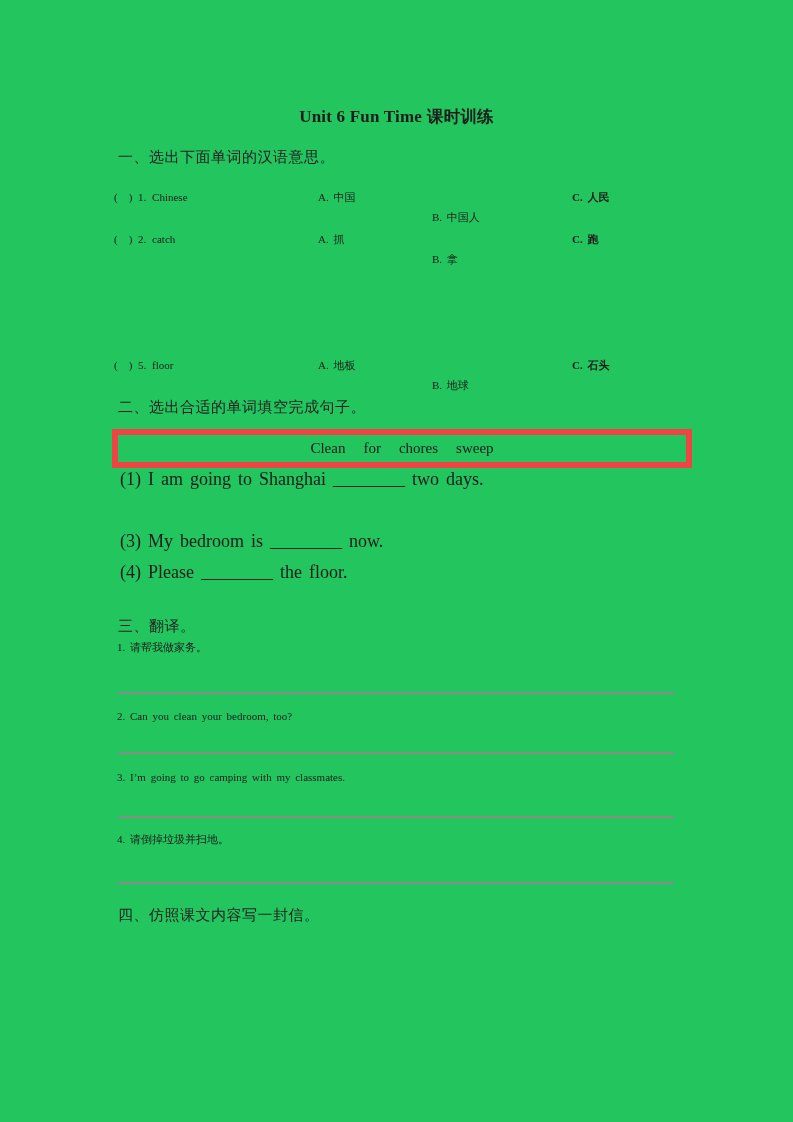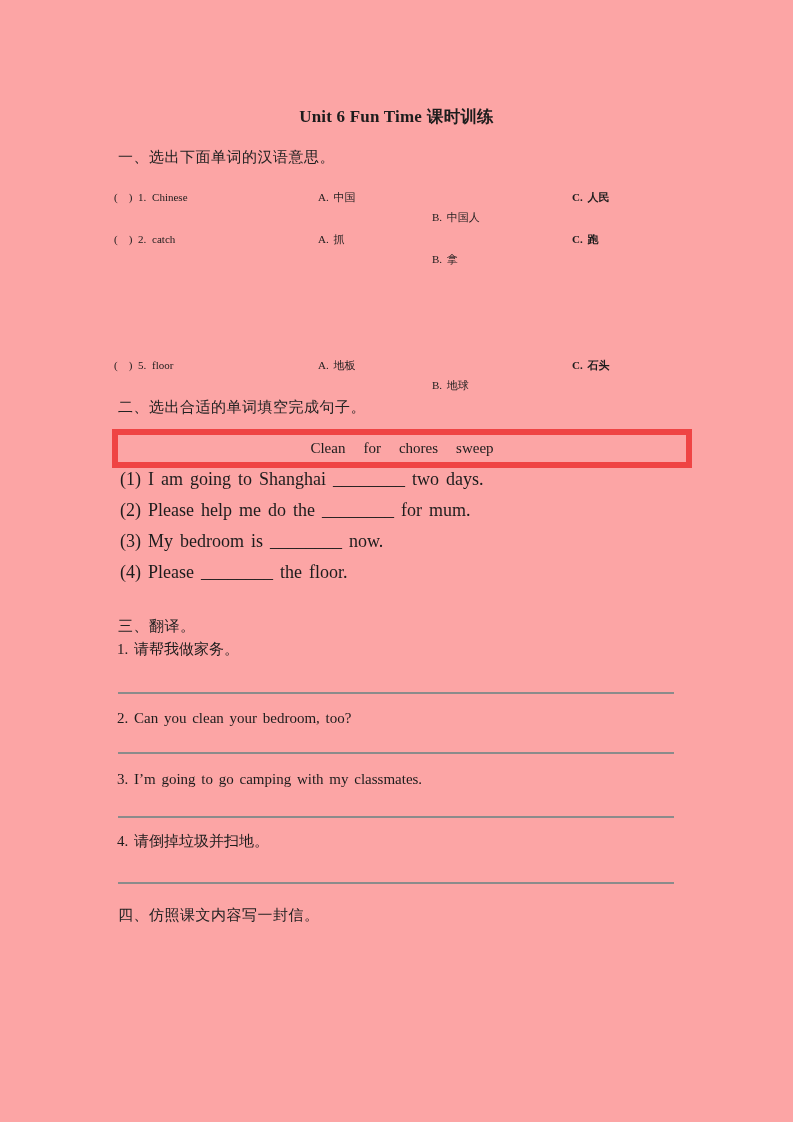--- a/index.html
+++ b/index.html
@@ -1,20 +1,20 @@
 <!DOCTYPE html>
 <html><head>
 <meta charset="utf-8">
 <style>
   html, body { margin: 0; padding: 0; background: #ffffff; }
   .page {
     position: relative;
     width: 793px;
     height: 1122px;
-    background: #fca5a5;
+    background: #22c55e;
     font-family: "Liberation Serif", serif;
     color: #1c1c1c;
     overflow: hidden;
   }
   .abs { position: absolute; }
   .title {
     top: 106px;
     left: 0;
     width: 100%;
     text-align: center;
@@ -55,21 +55,21 @@
     font-size: 15px;
   }
   .sentence {
     left: 120px;
     font-size: 18px;
     word-spacing: 2.5px;
     white-space: pre;
   }
   .t-item {
     left: 117px;
-    font-size: 15px;
+    font-size: 11px;
     word-spacing: 2px;
     white-space: pre;
   }
   .answer-line {
     left: 118px;
     width: 556px;
     height: 0;
     border-top: 2px solid #8b8b8b;
   }
 </style>
@@ -110,21 +110,20 @@
   <div class="abs heading" style="top:398px">二、选出合适的单词填空完成句子。</div>
 
   <div class="abs word-box">
     <span>Clean</span>
     <span>for</span>
     <span>chores</span>
     <span>sweep</span>
   </div>
 
   <div class="abs sentence" style="top:469px">(1) I am going to Shanghai ________ two days.</div>
-  <div class="abs sentence" style="top:500px">(2) Please help me do the ________ for mum.</div>
   <div class="abs sentence" style="top:531px">(3) My bedroom is ________ now.</div>
   <div class="abs sentence" style="top:562px">(4) Please ________ the floor.</div>
 
   <div class="abs heading" style="top:617px">三、翻译。</div>
 
   <div class="abs t-item" style="top:640px">1. 请帮我做家务。</div>
   <div class="abs answer-line" style="top:692px"></div>
 
   <div class="abs t-item" style="top:710px">2. Can you clean your bedroom, too?</div>
   <div class="abs answer-line" style="top:752px"></div>

